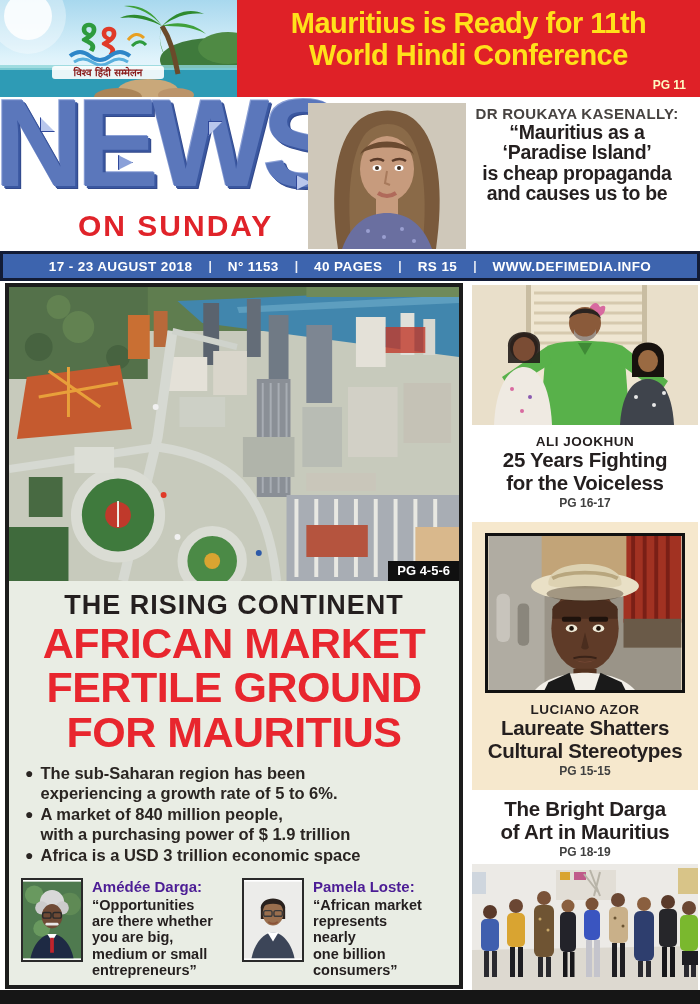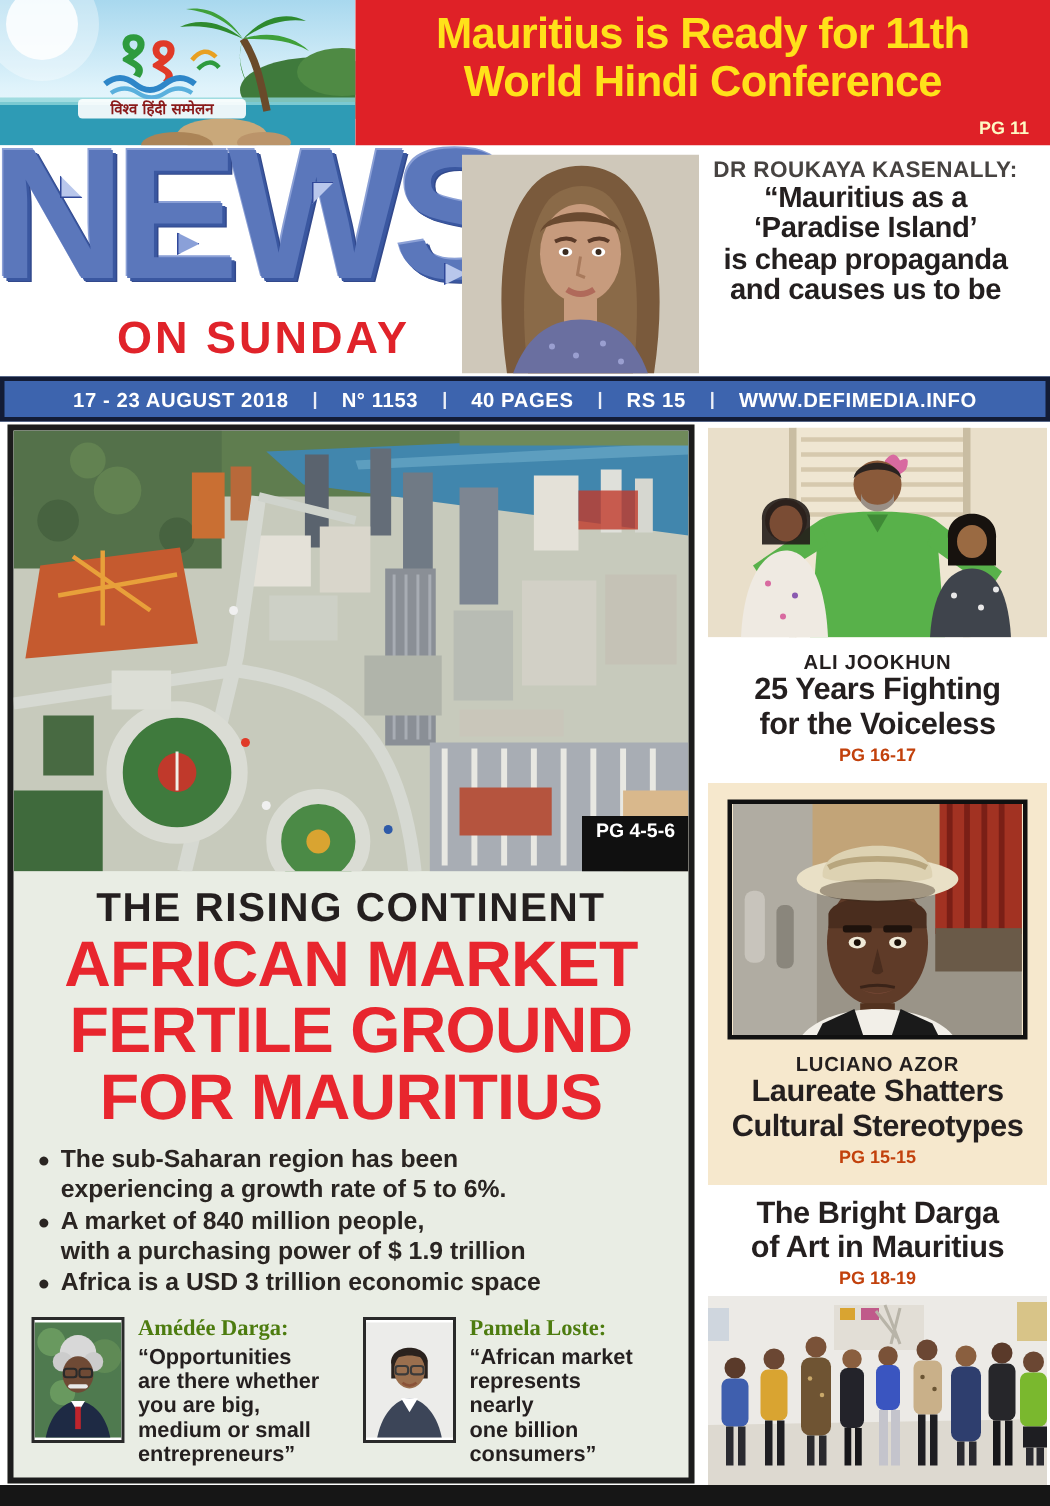--- a/index.html
+++ b/index.html
@@ -31,39 +31,39 @@
 
   
   .info-bar { position:absolute; left:0; top:251px; width:700px; height:30px; background:#3d64ae;
               border:3px solid #131c36; display:flex; align-items:center; justify-content:center; color:#fff; }
   .info-item { font-size:13.5px; font-weight:700; letter-spacing:0.4px; }
   .info-sep { font-size:12px; font-weight:700; margin:0 16px; opacity:0.9; }
 
   
   .lead { position:absolute; left:5px; top:283px; width:458px; height:706px; border:4px solid #1c1c1c; background:#e9ede4; }
   .lead-photo { position:relative; width:450px; height:294px; overflow:hidden; }
-  .pg-label { position:absolute; right:0; bottom:0; background:#101010; color:#fff; font-size:13px; font-weight:700; padding:2px 9px 20px; }
+  .pg-label { position:absolute; right:0; bottom:0; background:#101010; color:#fff; font-size:13px; font-weight:700; padding:2px 9px 3px; }
   .lead-text { text-align:center; padding-top:9px; }
   .lead-kicker { font-size:27px; font-weight:900; color:#241f1f; letter-spacing:1px; }
   .head-red { font-size:43px; font-weight:900; color:#e8262e; line-height:1.03; letter-spacing:-0.5px; }
   .bullets { text-align:left; margin:9px 10px 0 16px; }
   .bullet { display:flex; font-size:16.5px; font-weight:700; color:#2a2522; line-height:1.24; }
   .bullet .dot { margin-right:7px; font-size:14px; line-height:1.5; }
   .quotes-row { display:flex; gap:14px; margin:12px 10px 0 12px; text-align:left; }
   .quote { flex:1; display:flex; gap:9px; }
   .q-photo { flex:none; width:62px; height:84px; border:2px solid #2a2a2a; background:#fff; }
-  .q-name { color:#4d7c0f; font-size:15px; font-weight:800; margin-bottom:2px;font-family:Liberation Serif, serif; }
+  .q-name { color:#4c1d95; font-size:15px; font-weight:800; margin-bottom:2px; }
   .q-line { font-size:14.5px; font-weight:800; color:#241f1f; line-height:1.13; }
 
   
   .right-col { position:absolute; left:472px; top:285px; width:226px; }
   .story-photo { width:226px; height:140px; overflow:hidden; }
   .story-kicker { margin-top:9px; text-align:center; font-size:13.5px; font-weight:800; color:#241f1f; letter-spacing:0.5px; }
   .story-title { text-align:center; font-size:20.5px; font-weight:800; color:#241f1f; line-height:1.1; letter-spacing:-0.3px; }
-  .story-pg { text-align:center; font-size:12px; font-weight:700; color:#c2410c; margin-top:2px; }
+  .story-pg { text-align:center; font-size:12px; font-weight:700; color:#404040; margin-top:2px; }
   .cream-panel { margin-top:12px; background:#f6e8cd; padding:11px 12px 12px; }
   .cream-photo { width:200px; height:160px; margin:0 auto; border:3px solid #111; overflow:hidden; }
   .story3-title { margin-top:8px; }
   .story3-photo { width:226px; height:128px; margin-top:5px; overflow:hidden; }
 
   .bottom-bar { position:absolute; left:0; top:990px; width:700px; height:14px; background:#161616; }
 
   svg { display:block; }
 </style>
 </head>

